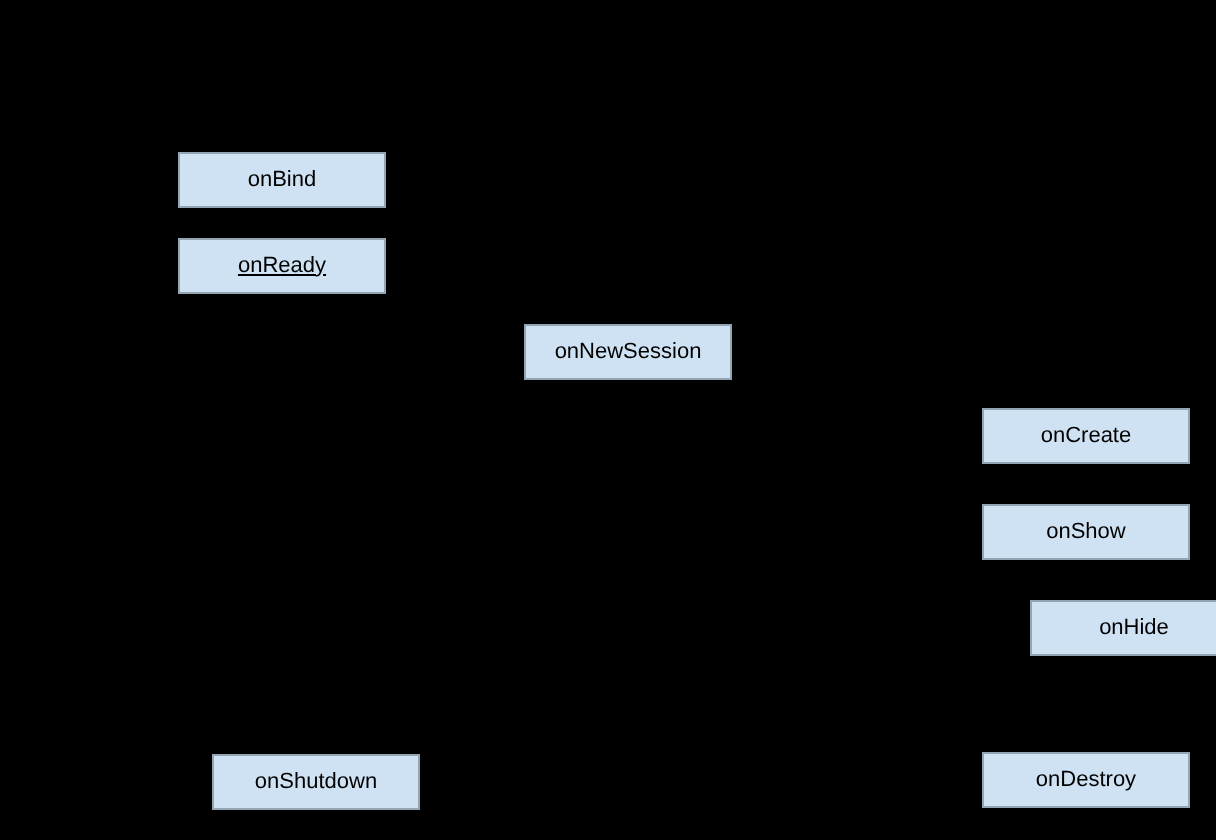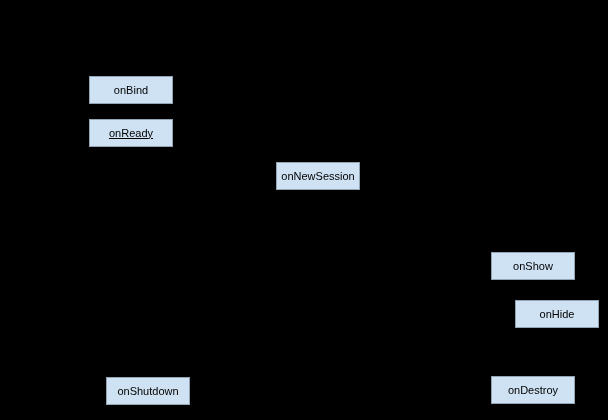--- a/index.html
+++ b/index.html
@@ -16,39 +16,39 @@
   .canvas {
     position: relative;
     width: 608px;
     height: 420px;
     background: var(--bg);
     overflow: hidden;
     font-family: "Liberation Sans", sans-serif;
   }
   .node {
     position: absolute;
-    width: 84px;
+    width: 104px;
     height: 28px;
     box-sizing: border-box;
     background: var(--node-fill);
     border: 1px solid var(--node-border);
     display: flex;
     align-items: center;
     justify-content: center;
   }
   .node-label {
     font-size: 11px;
     line-height: 1;
     color: var(--node-text);
     white-space: nowrap;
   }
   
   .pos-onbind      { left: 89px;  top: 76px;  }
   .pos-onready     { left: 89px;  top: 119px; text-decoration: underline; }
-  .pos-onnewsession{ left: 276px; top: 162px; }
+  .pos-onnewsession{ left: 262px; top: 162px; }
   .pos-oncreate    { left: 491px; top: 204px; }
   .pos-onshow      { left: 491px; top: 252px; }
   .pos-onhide      { left: 491px; top: 300px; margin-left: 24px; }
   .pos-onshutdown  { left: 106px;  top: 377px; }
   .pos-ondestroy   { left: 491px; top: 376px; }
 </style>
 </head>
 <body>
 
 <div class="canvas">
@@ -58,20 +58,23 @@
   </div>
 
   <div class="node pos-onready">
     <span class="node-label">onReady</span>
   </div>
 
   <div class="node pos-onnewsession">
     <span class="node-label">onNewSession</span>
   </div>
 
+  <div class="node pos-oncreate">
+    <span class="node-label">onCreate</span>
+  </div>
 
   <div class="node pos-onshow">
     <span class="node-label">onShow</span>
   </div>
 
   <div class="node pos-onhide">
     <span class="node-label">onHide</span>
   </div>
 
   <div class="node pos-onshutdown">

